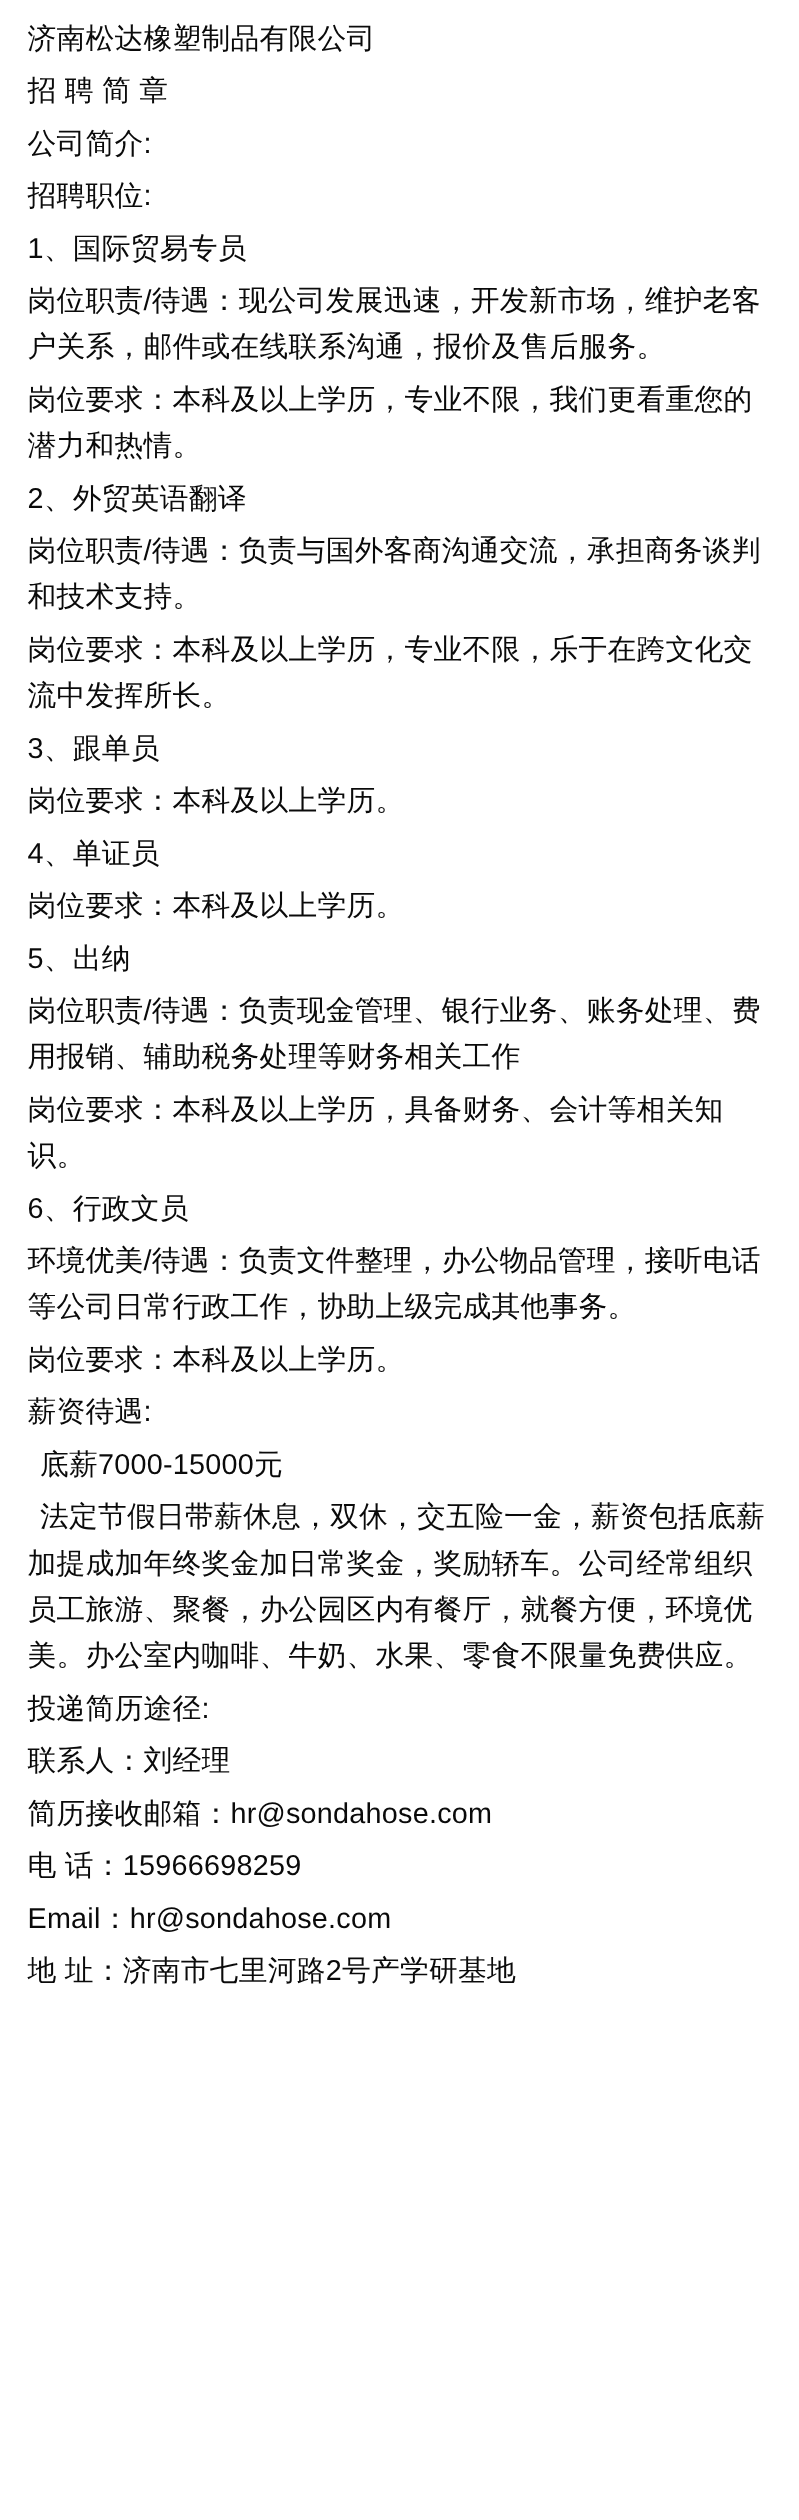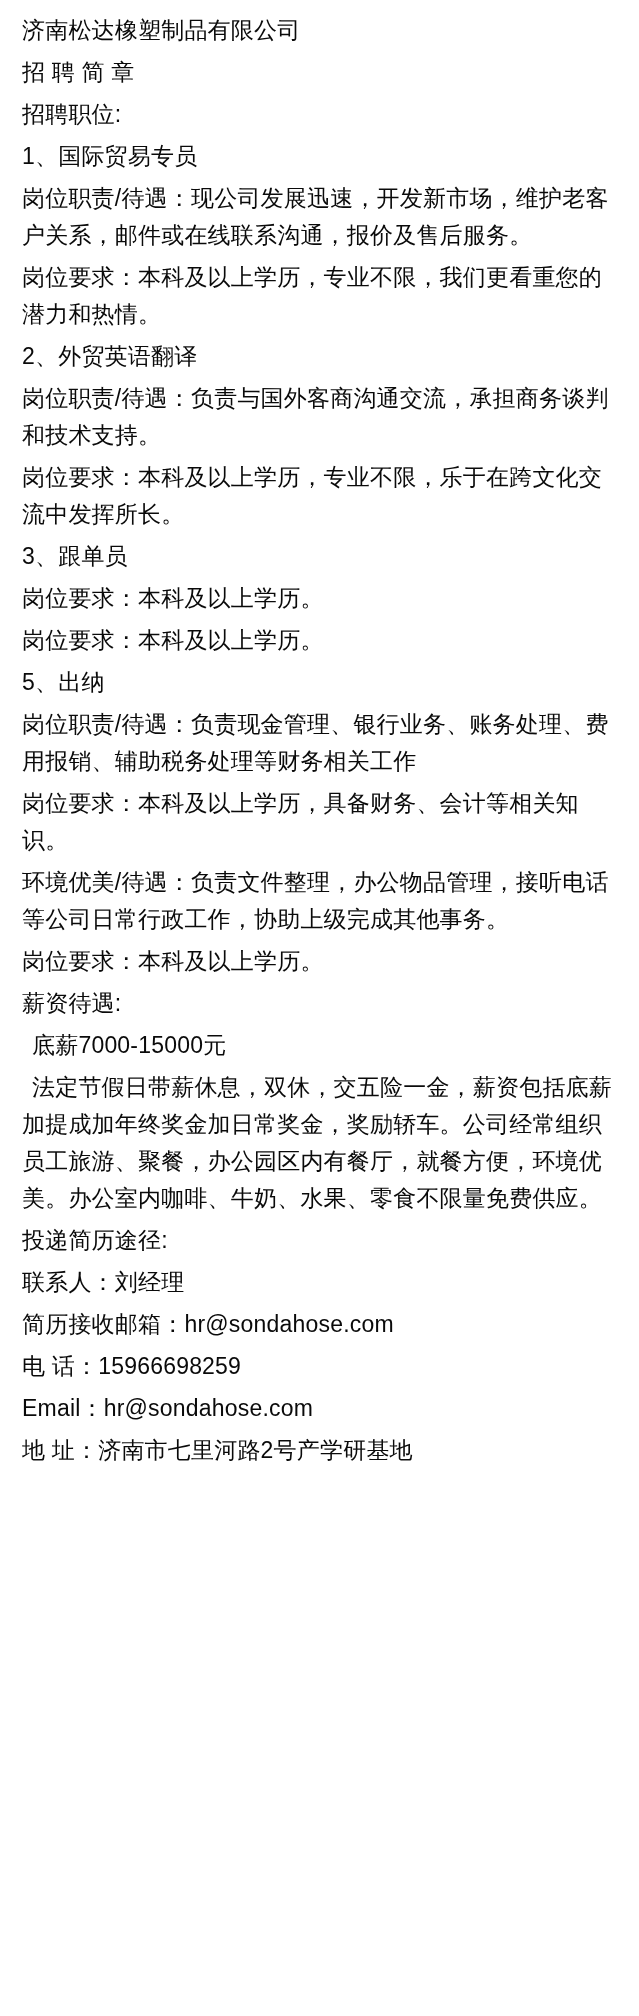--- a/index.html
+++ b/index.html
@@ -28,40 +28,43 @@
     text-indent: 10px;
   }
 </style>
 </head>
 <body>
 
 <div class="doc">
   <p>济南松达橡塑制品有限公司</p>
   <p>招 聘 简 章</p>
 
+  <p>公司简介:</p>
 
   <p>招聘职位:</p>
 
   <p>1、国际贸易专员</p>
   <p>岗位职责/待遇：现公司发展迅速，开发新市场，维护老客户关系，邮件或在线联系沟通，报价及售后服务。</p>
   <p>岗位要求：本科及以上学历，专业不限，我们更看重您的潜力和热情。</p>
 
   <p>2、外贸英语翻译</p>
   <p>岗位职责/待遇：负责与国外客商沟通交流，承担商务谈判和技术支持。</p>
   <p>岗位要求：本科及以上学历，专业不限，乐于在跨文化交流中发挥所长。</p>
 
   <p>3、跟单员</p>
   <p>岗位要求：本科及以上学历。</p>
 
+  <p>4、单证员</p>
   <p>岗位要求：本科及以上学历。</p>
 
   <p>5、出纳</p>
   <p>岗位职责/待遇：负责现金管理、银行业务、账务处理、费用报销、辅助税务处理等财务相关工作</p>
   <p>岗位要求：本科及以上学历，具备财务、会计等相关知识。</p>
 
+  <p>6、行政文员</p>
   <p>环境优美/待遇：负责文件整理，办公物品管理，接听电话等公司日常行政工作，协助上级完成其他事务。</p>
   <p>岗位要求：本科及以上学历。</p>
 
   <p>薪资待遇:</p>
   <p class="indent">底薪7000-15000元</p>
   <p class="indent">法定节假日带薪休息，双休，交五险一金，薪资包括底薪加提成加年终奖金加日常奖金，奖励轿车。公司经常组织员工旅游、聚餐，办公园区内有餐厅，就餐方便，环境优美。办公室内咖啡、牛奶、水果、零食不限量免费供应。</p>
 
   <p>投递简历途径:</p>
   <p>联系人：刘经理</p>
   <p>简历接收邮箱：hr@sondahose.com</p>

